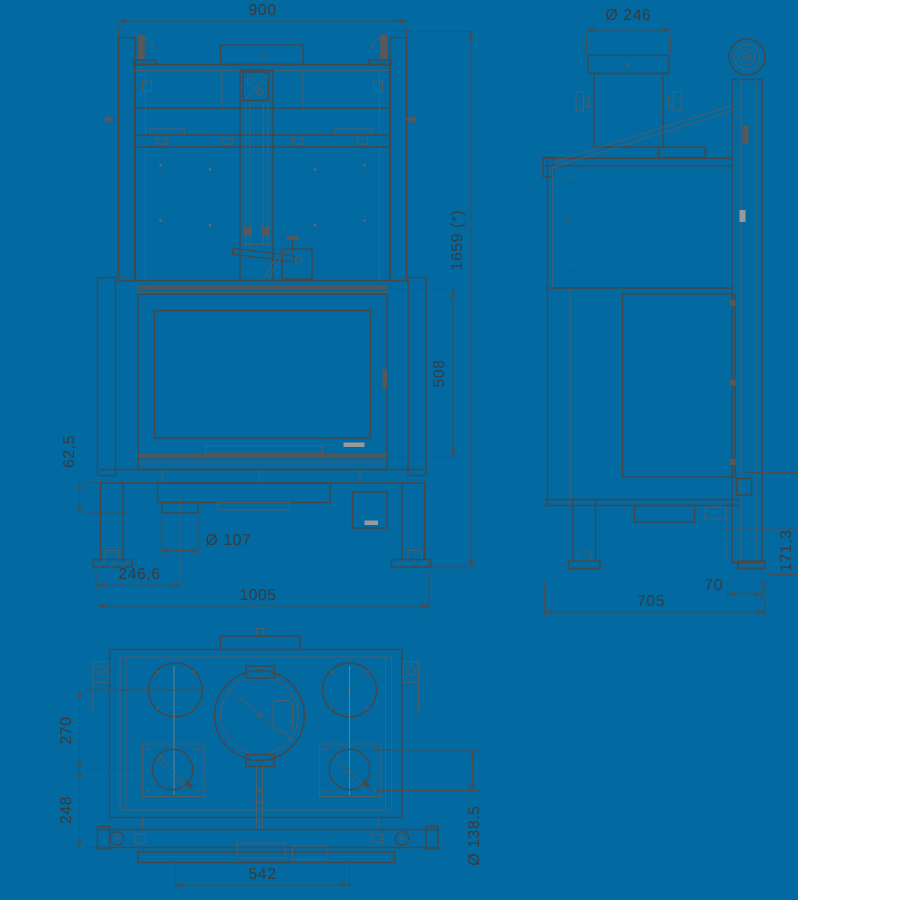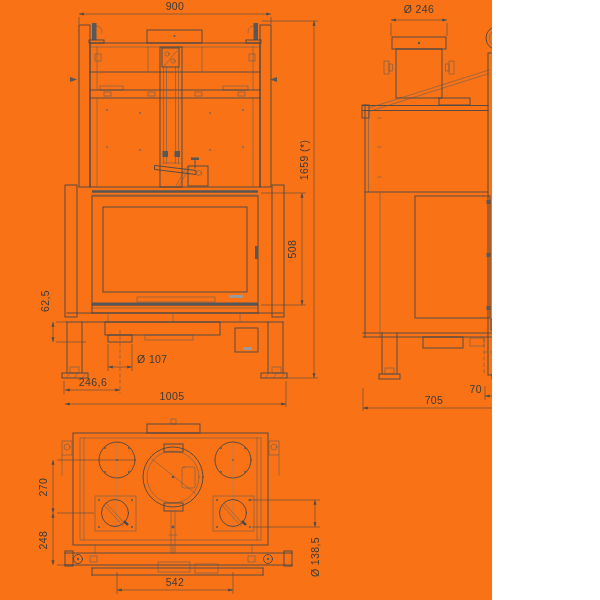--- a/index.html
+++ b/index.html
@@ -1,16 +1,16 @@
 <!DOCTYPE html>
 <html><head>
 <meta charset="utf-8">
 <style>
   html,body{margin:0;padding:0;background:#ffffff;}
-  #sheet{position:relative;width:492px;height:600px;background:#f97316;overflow:hidden;}
+  #sheet{position:relative;width:532px;height:600px;background:#0369a1;overflow:hidden;}
   svg{position:absolute;left:0;top:0;}
   .ln{stroke:#474747;stroke-width:0.9;fill:none;stroke-linecap:square;}
   .tn{stroke:#5c5c5c;stroke-width:0.55;fill:none;stroke-linecap:square;}
   .dm{stroke:#4c4c4c;stroke-width:0.6;fill:none;}
   .dash{stroke:#5c5c5c;stroke-width:0.6;fill:none;stroke-dasharray:4 2.2;}
   .cl{stroke:#8a8a8a;stroke-width:0.5;fill:none;}
   .dk{fill:#585858;stroke:none;}
   .gy{fill:#9a9a9a;stroke:none;}
   text{font-family:"Liberation Sans",sans-serif;font-size:10.5px;fill:#3b3b3b;letter-spacing:0.4px;}
   text.sm{font-size:6px;letter-spacing:0;}

